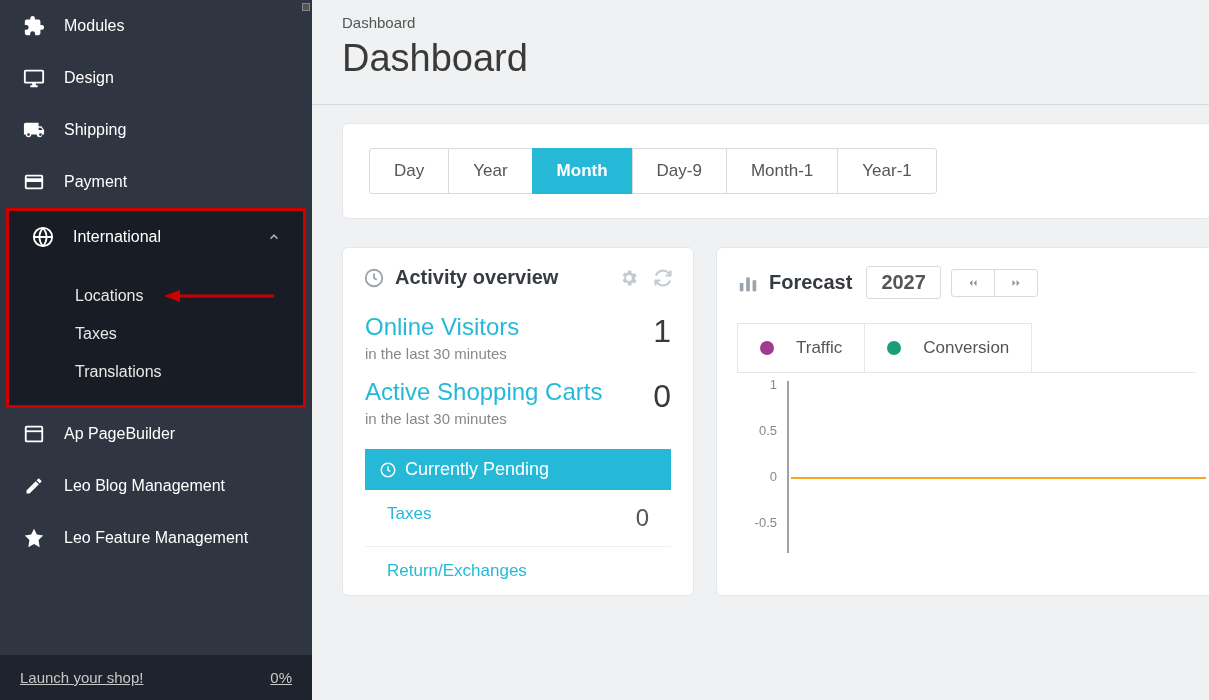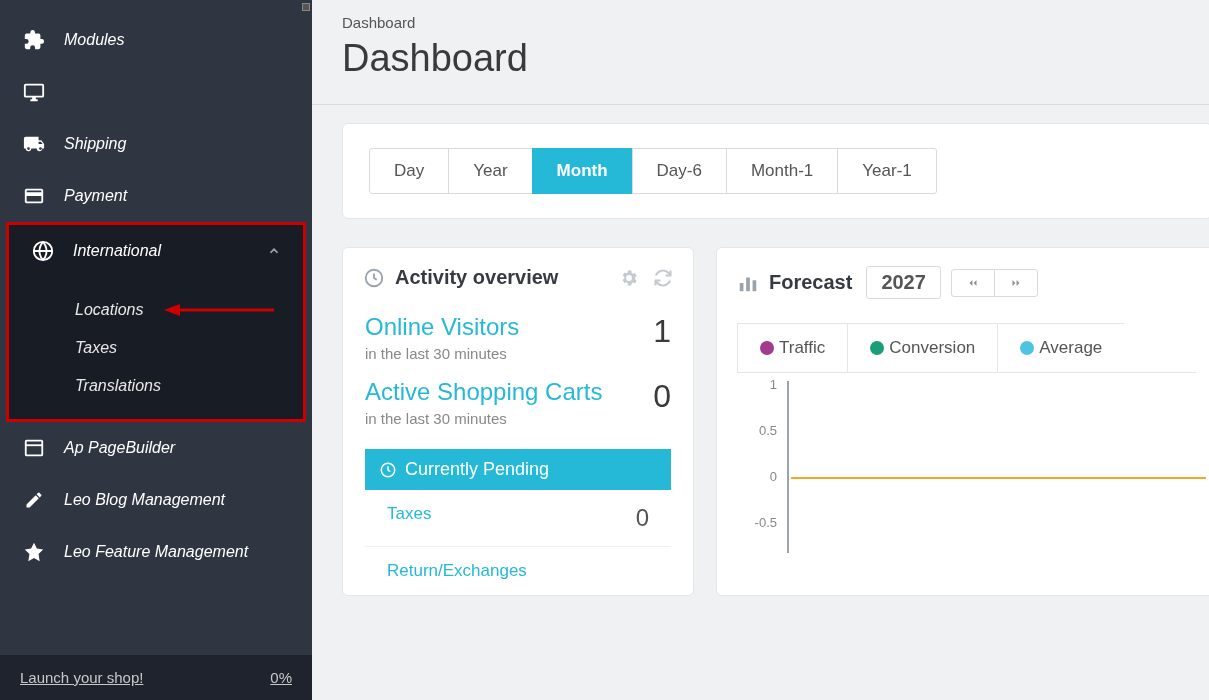--- a/index.html
+++ b/index.html
@@ -1,20 +1,20 @@
 <!DOCTYPE html>
 <html><head>
 <meta charset="utf-8">
 <style>
 * { margin: 0; padding: 0; box-sizing: border-box; }
 body { font-family: -apple-system, 'Segoe UI', 'Helvetica Neue', Arial, sans-serif; background: #eff1f2; overflow: hidden; width: 1209px; height: 700px; }
 .layout { display: flex; width: 1209px; height: 700px; }
 .sidebar { width: 312px; background: #2f3541; color: #fff; position: relative; display: flex; flex-direction: column; }
 .sidebar-scroll { position: absolute; right: 2px; top: 3px; width: 8px; height: 8px; background: #555; border: 1px solid #888; }
-.nav { padding-top: 14px; flex: 1; font-style: italic; }
+.nav { flex: 1; }
 .nav-item { display: flex; align-items: center; padding: 14px 22px; cursor: pointer; font-size: 16px; color: #fff; }
 .nav-icon { width: 24px; height: 24px; margin-right: 18px; display: inline-flex; align-items: center; justify-content: center; flex-shrink: 0; }
 .nav-label { flex: 1; }
 .nav-item.expanded { background: #181c24; }
 .nav-item .chevron { margin-left: auto; }
 .highlight-box { border: 3px solid #cc0000; margin: 0 6px; background: #181c24; padding-bottom: 8px; }
 .subnav { padding: 14px 0 6px 0; }
 .subnav-item { padding: 10px 20px 10px 66px; font-size: 16px; color: #e8e8e8; cursor: pointer; position: relative; }
 .arrow-annot { position: absolute; left: 155px; top: 50%; transform: translateY(-50%); }
 .sidebar-footer { background: #1f232d; display: flex; align-items: center; justify-content: space-between; padding: 14px 20px; font-size: 15px; color: #c8c8c8; text-decoration: underline; }
@@ -49,21 +49,21 @@
 .stat-block .stitle { font-size: 24px; font-weight: 400; color: #25b9d7; }
 .stat-block .sval { font-size: 32px; font-weight: 300; color: #3a3a3a; }
 .stat-block .sub { font-size: 15px; color: #888; margin-top: 4px; }
 .stat-wrap { padding-bottom: 6px; }
 
 .pending-bar { background: #25b9d7; color: #fff; font-size: 18px; padding: 10px 14px; margin: 10px 22px 0 22px; display: flex; align-items: center; gap: 8px; }
 .pending-item { display: flex; justify-content: space-between; padding: 14px 22px; font-size: 17px; color: #25b9d7; border-bottom: 1px solid #eef0f2; margin: 0 22px; }
 .pending-item .pval { font-size: 24px; color: #555; font-weight: 300; }
 
 .forecast-tabs { display: flex; border-bottom: 1px solid #e4e7ea; margin: 10px 20px 0 20px; }
-.ftab { display: flex; align-items: center; gap: 5px; padding: 14px 22px; font-size: 17px; color: #555; border: 1px solid #e4e7ea; border-bottom: none; margin-right: -1px; cursor: pointer; background: #fff; }
+.ftab { display: flex; align-items: center; gap: 22px; padding: 14px 22px; font-size: 17px; color: #555; border: 1px solid #e4e7ea; border-bottom: none; margin-right: -1px; cursor: pointer; background: #fff; }
 .dot { width: 14px; height: 14px; border-radius: 50%; display: inline-block; }
 .chart-area { padding: 30px 20px 0 20px; position: relative; height: 180px; }
 .ytick { position: absolute; right: calc(100% - 60px); font-size: 13px; color: #888; text-align: right; width: 40px; }
 .chart-line { position: absolute; left: 74px; right: 10px; border-top: 2px solid #f5a623; }
 .chart-axis { position: absolute; left: 70px; top: 8px; bottom: 0; border-left: 2px solid #9aa2ab; }
 
 svg { display: block; }
 </style>
 </head>
 <body>
@@ -81,20 +81,21 @@
         </span>
         <span class="nav-label">Modules</span>
       </div>
 
       <div class="nav-item">
         <span class="nav-icon">
           <svg width="22" height="22" viewBox="0 0 24 24" fill="#fff">
               <path d="M21 3H3a2 2 0 0 0-2 2v11a2 2 0 0 0 2 2h7v2H8v2h8v-2h-2v-2h7a2 2 0 0 0 2-2V5a2 2 0 0 0-2-2zm0 13H3V5h18v11z"></path>
             </svg>
         </span>
+        <span class="nav-label">Design</span>
       </div>
 
       <div class="nav-item">
         <span class="nav-icon">
           <svg width="22" height="22" viewBox="0 0 24 24" fill="#fff">
               <path d="M20 8h-3V4H3a2 2 0 0 0-2 2v11h2a3 3 0 0 0 6 0h6a3 3 0 0 0 6 0h2v-5l-3-4zM6 18.5A1.5 1.5 0 1 1 7.5 17 1.5 1.5 0 0 1 6 18.5zm13 0a1.5 1.5 0 1 1 1.5-1.5 1.5 1.5 0 0 1-1.5 1.5zM17 12V9.5h2.5l1.96 2.5H17z"></path>
             </svg>
         </span>
         <span class="nav-label">Shipping</span>
       </div>
@@ -178,21 +179,21 @@
       <div class="breadcrumb">Dashboard</div>
       <h1 class="page-title">Dashboard</h1>
     </div>
     <div class="divider"></div>
 
     <div class="range-card">
       <div class="range-group">
         <button class="range-btn">Day</button>
         <button class="range-btn">Year</button>
         <button class="range-btn active">Month</button>
-        <button class="range-btn">Day-6</button>
+        <button class="range-btn">Day-9</button>
         <button class="range-btn">Month-1</button>
         <button class="range-btn">Year-1</button>
       </div>
     </div>
 
     <div class="panels">
       <section class="panel panel-activity">
         <div class="panel-head">
           <span class="hicon">
             <svg width="22" height="22" viewBox="0 0 24 24" fill="none" stroke="#9aa2ab" stroke-width="2">
@@ -281,24 +282,20 @@
 
         <div class="forecast-tabs">
           <div class="ftab">
             <span class="dot" style="background:#a03b8f"></span>
             <span>Traffic</span>
           </div>
           <div class="ftab">
             <span class="dot" style="background:#1a9e7a"></span>
             <span>Conversion</span>
           </div>
-          <div class="ftab" style="border-right:none">
-            <span class="dot" style="background:#4fc4e0"></span>
-            <span>Average</span>
-          </div>
         </div>
 
         <div class="chart-area">
           <div class="chart-axis"></div>
           <div class="ytick" style="top:4px">1</div>
           <div class="ytick" style="top:50px">0.5</div>
           <div class="ytick" style="top:96px">0</div>
           <div class="ytick" style="top:142px">-0.5</div>
           <div class="chart-line" style="top:104px"></div>
         </div>

